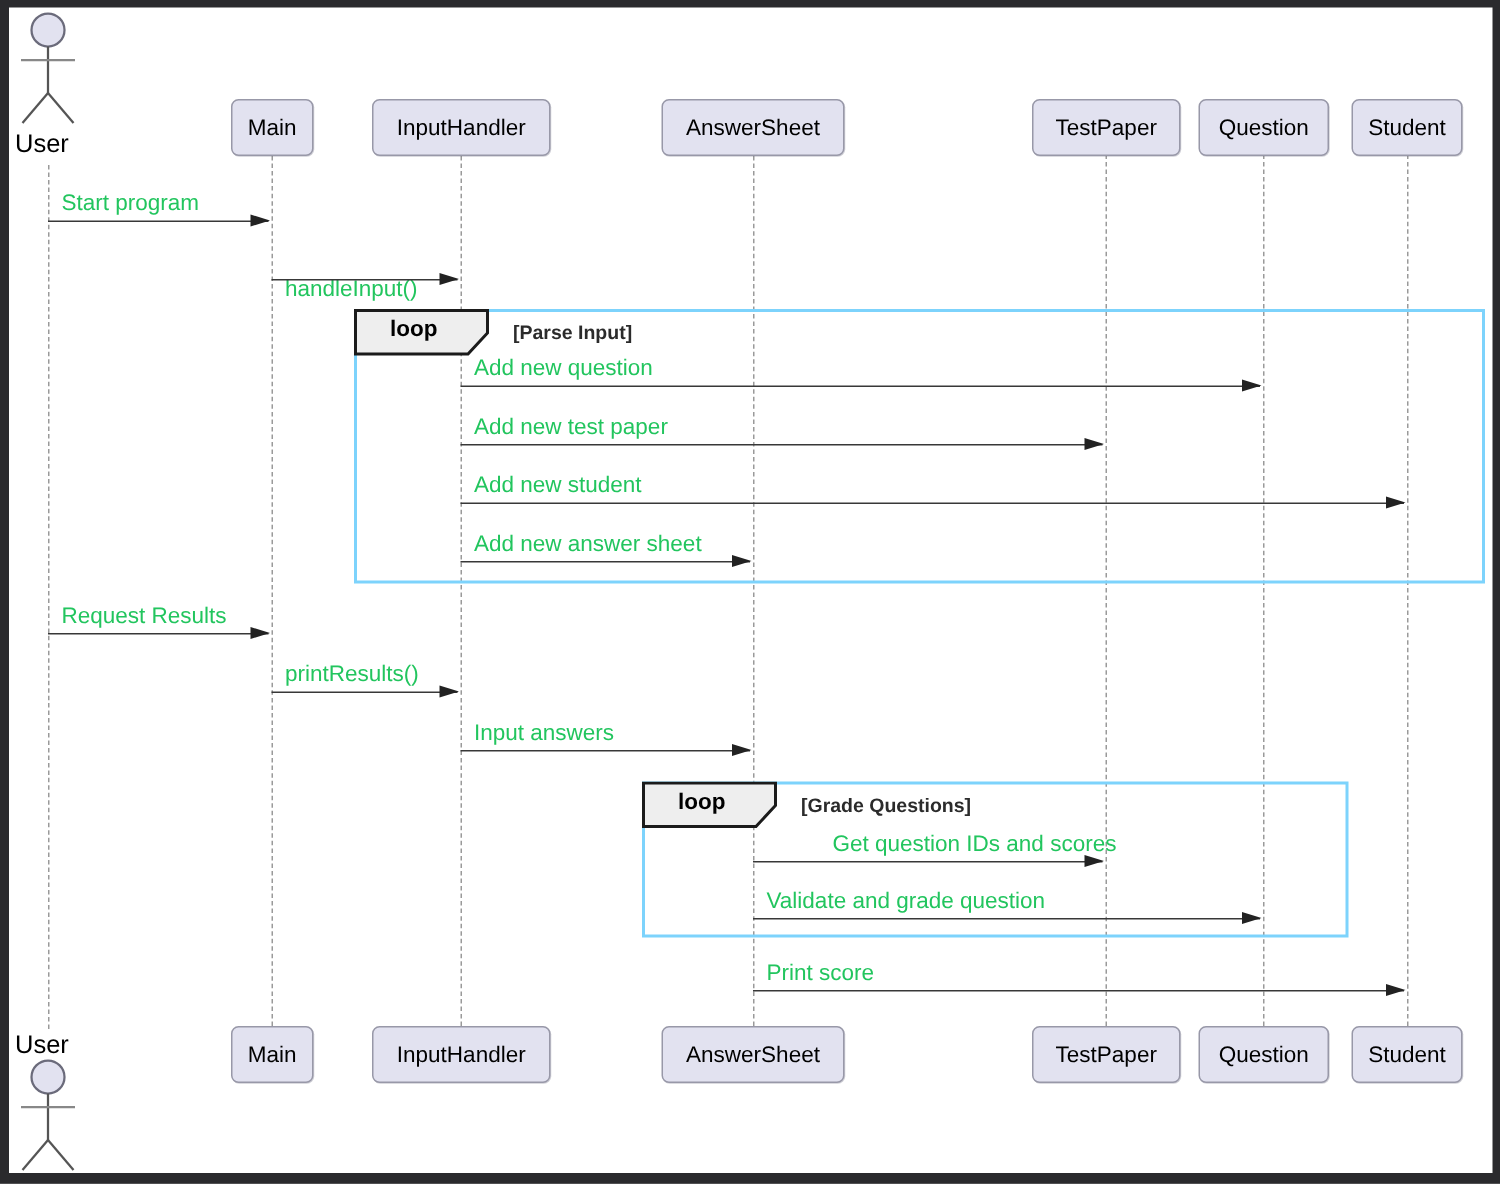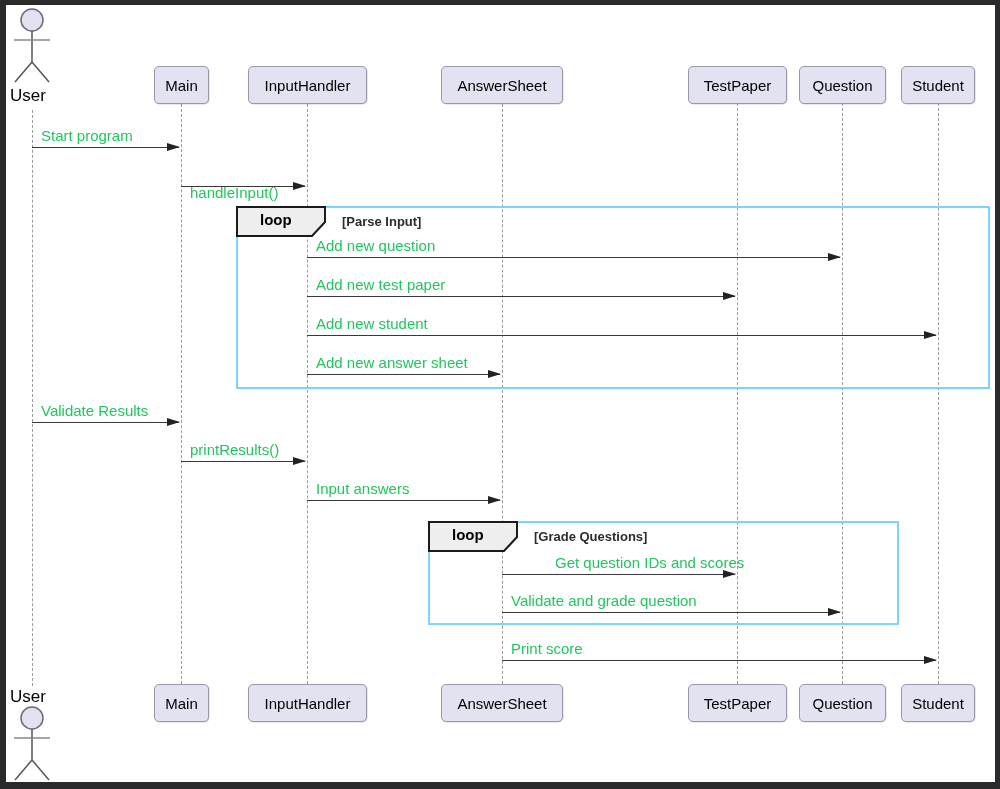--- a/index.html
+++ b/index.html
@@ -162,21 +162,21 @@
   <div class="msg-label" style="left:316px; top:315px;">Add new student</div>
   <div class="msg-line" style="left:307px; top:335px; width:629px;">
       <span class="arrow-head"></span>
     </div>
 
   <div class="msg-label" style="left:316px; top:354px;text-align:right;">Add new answer sheet</div>
   <div class="msg-line" style="left:307px; top:374px; width:193px;">
       <span class="arrow-head"></span>
     </div>
 
-  <div class="msg-label" style="left:41px; top:402px;">Validate Results</div>
+  <div class="msg-label" style="left:41px; top:402px;">Request Results</div>
   <div class="msg-line" style="left:32px; top:422px; width:147px;">
       <span class="arrow-head"></span>
     </div>
 
   <div class="msg-label" style="left:190px; top:441px;">printResults()</div>
   <div class="msg-line" style="left:181px; top:461px; width:124px;">
       <span class="arrow-head"></span>
     </div>
 
   <div class="msg-label" style="left:316px; top:480px;">Input answers</div>

